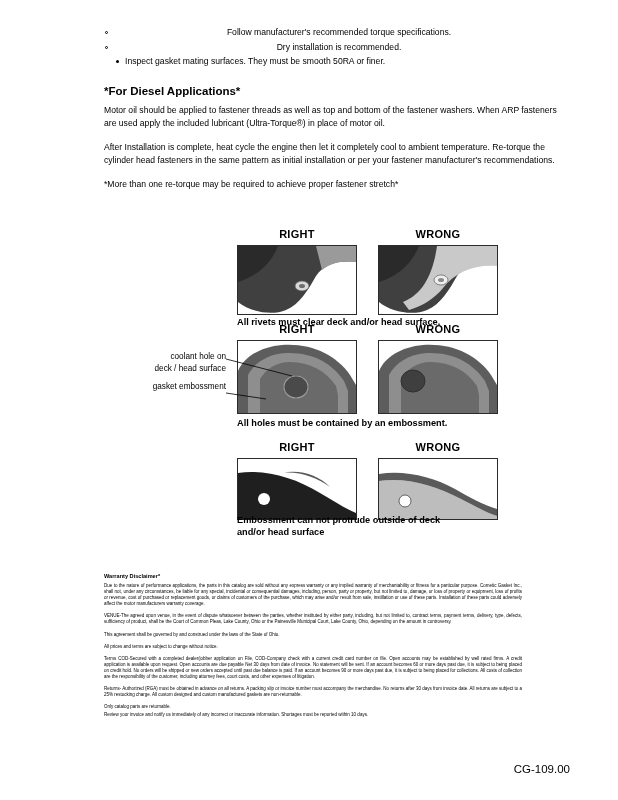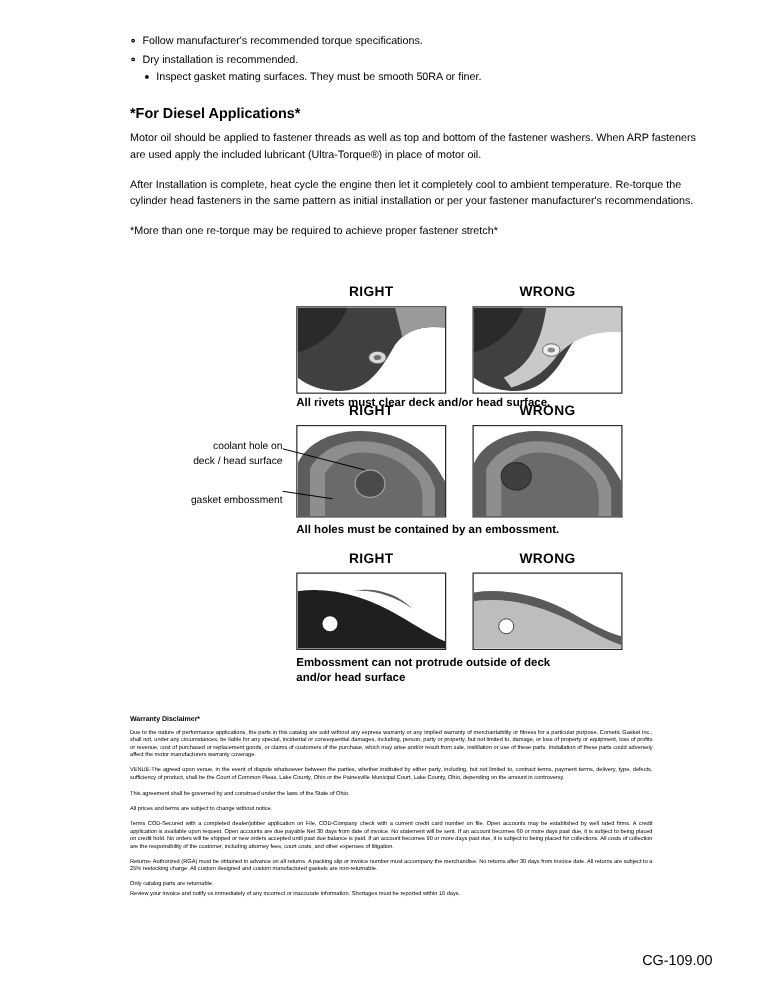--- a/index.html
+++ b/index.html
@@ -30,20 +30,21 @@
   h1.title {
     font-size: 11.5px;
     font-weight: bold;
     margin: 0 0 9px 0;
     letter-spacing: 0.1px;
   }
   ul.bullets {
     list-style: none;
     margin: 0;
     padding: 0;
+    text-align: center;
   }
   ul.bullets > li {
     font-size: 8.6px;
     line-height: 13.5px;
     position: relative;
     padding-left: 10px;
     margin-bottom: 1px;
   }
   ul.bullets > li:before {
     content: "";
@@ -227,21 +228,21 @@
           <path d="M10,72 L10,34 C16,22 30,13 48,12 C74,11 94,22 106,40 L110,50 L110,72 Z" fill="#8e8e8e"></path>
           <path d="M22,72 L22,38 C28,28 38,21 52,21 C72,21 88,30 98,45 L100,54 L100,72 Z" fill="#6a6a6a"></path>
           <ellipse cx="34" cy="40" rx="12" ry="11" fill="#3f3f3f" stroke="#2f2f2f" stroke-width="1"></ellipse>
         </svg>
       </div>
 
       <div class="annot" style="position:absolute;left:96px;top:28px;width:130px;line-height:12px;">
         <span>coolant hole on</span><br>
         <span>deck / head surface</span>
       </div>
-      <div class="annot" style="position:absolute;left:96px;top:72px;width:130px;">gasket embossment</div>
+      <div class="annot" style="position:absolute;left:96px;top:59px;width:130px;">gasket embossment</div>
 
       <svg style="position:absolute;left:226px;top:24px;" width="80" height="60">
         <line x1="0" y1="12" x2="66" y2="29" stroke="#000" stroke-width="0.8"></line>
         <line x1="0" y1="46" x2="40" y2="52" stroke="#000" stroke-width="0.8"></line>
       </svg>
 
       <div class="caption" style="position:absolute;left:237px;top:95px;">All holes must be contained by an embossment.</div>
     </div>
 
     <div class="fig-row" style="height:110px;">
@@ -259,21 +260,21 @@
 
       <div class="panel" style="position:absolute;left:378px;top:17px;width:120px;height:62px;">
         <svg width="118" height="60" viewBox="0 0 118 60">
           <rect x="0" y="0" width="118" height="60" fill="#ffffff"></rect>
           <path d="M0,60 L0,22 C26,18 56,26 82,40 C96,47 108,54 118,57 L118,60 Z" fill="#bdbdbd"></path>
           <path d="M0,22 C26,18 56,26 82,40 C96,47 108,54 118,57 L118,50 C104,46 90,38 76,30 C54,18 26,11 0,15 Z" fill="#5a5a5a"></path>
           <circle cx="26" cy="42" r="6" fill="#ffffff" stroke="#444" stroke-width="0.8"></circle>
         </svg>
       </div>
 
-      <div class="caption" style="position:absolute;left:237px;top:83px;line-height:12px;">
+      <div class="caption" style="position:absolute;left:237px;top:73px;line-height:12px;">
         <span>Embossment can not protrude outside of deck</span><br>
         <span>and/or head surface</span>
       </div>
     </div>
 
   </div>
 
   <div class="warranty">
     <h3>Warranty Disclaimer*</h3>
     <p>Due to the nature of performance applications, the parts in this catalog are sold without any express warranty or any implied warranty of merchantability or fitness for a particular purpose.  Cometic Gasket Inc., shall not, under any circumstances, be liable for any special, incidental or consequential damages, including, person, party or property, but not limited to, damage, or loss of property or equipment, loss of profits or revenue, cost of purchased or replacement goods, or claims of customers of the purchase, which may arise and/or result from sale, instillation or use of these parts.  Installation of these parts could adversely affect the motor manufacturers warranty coverage.</p>

